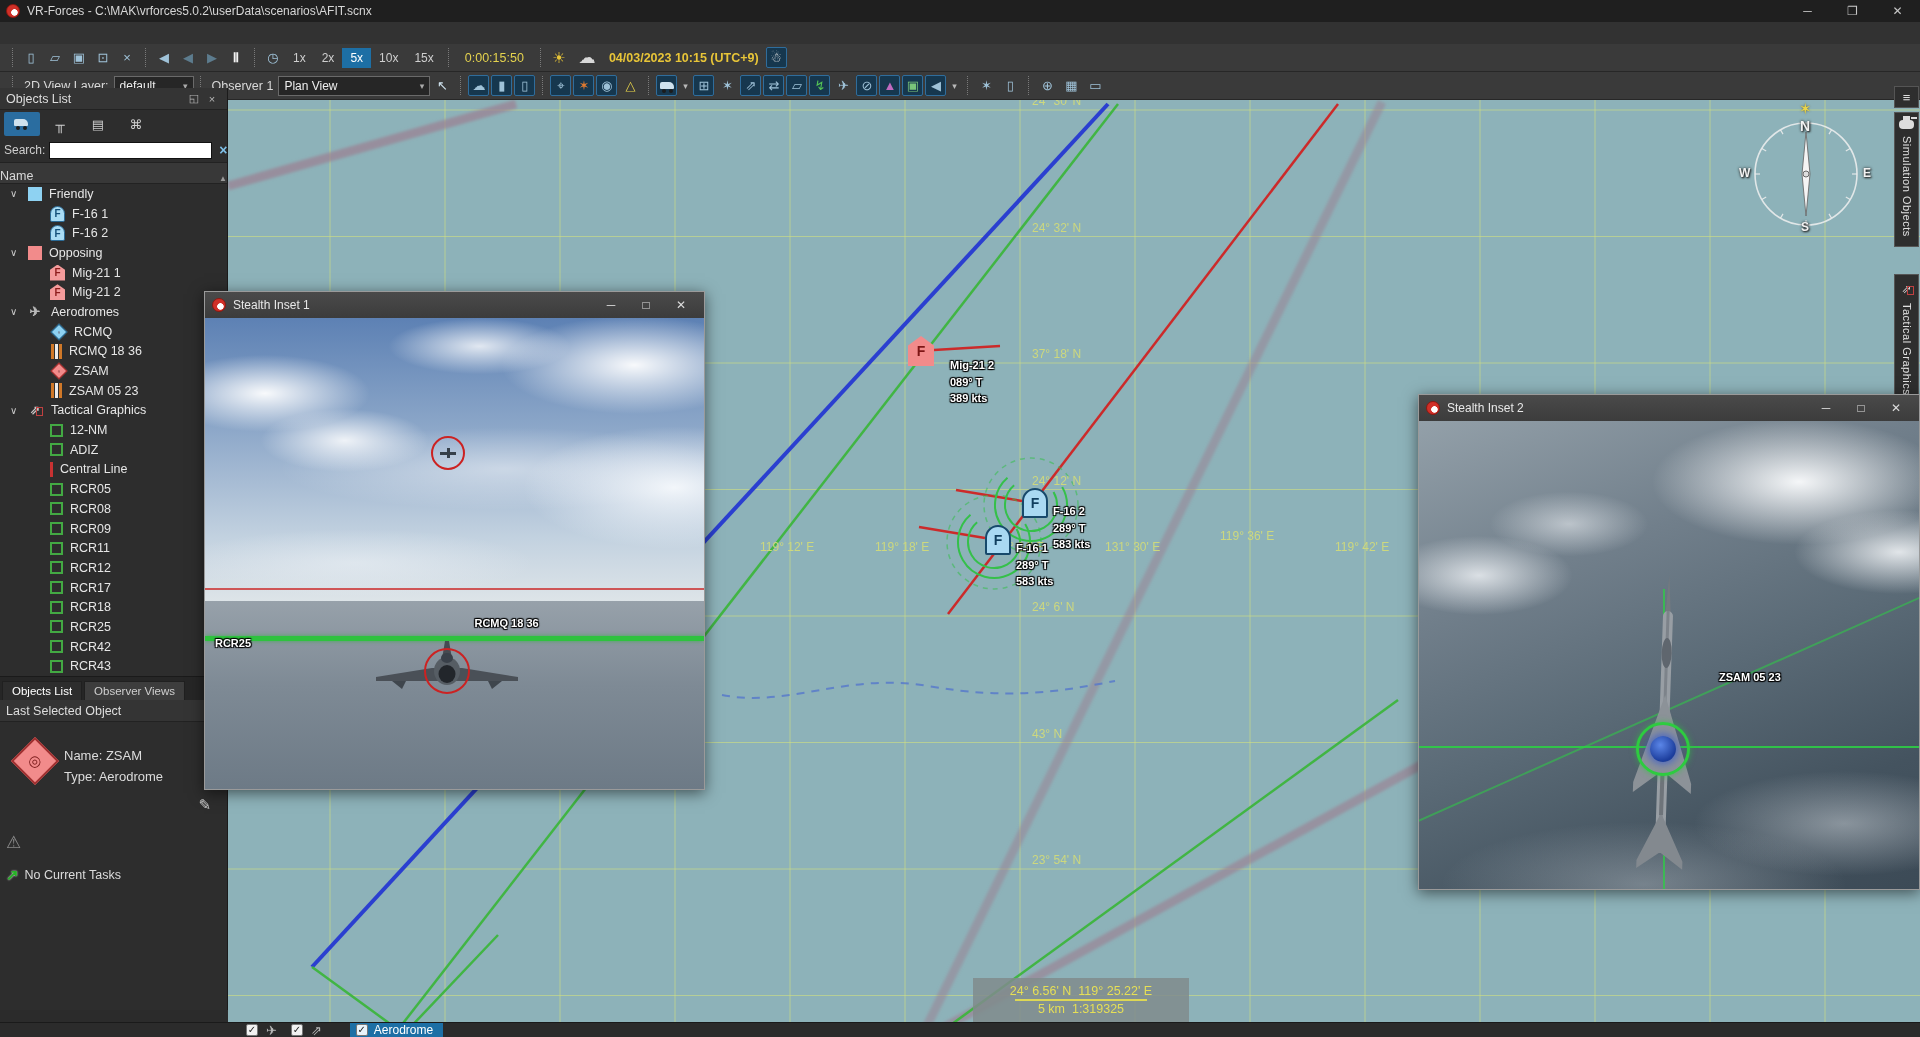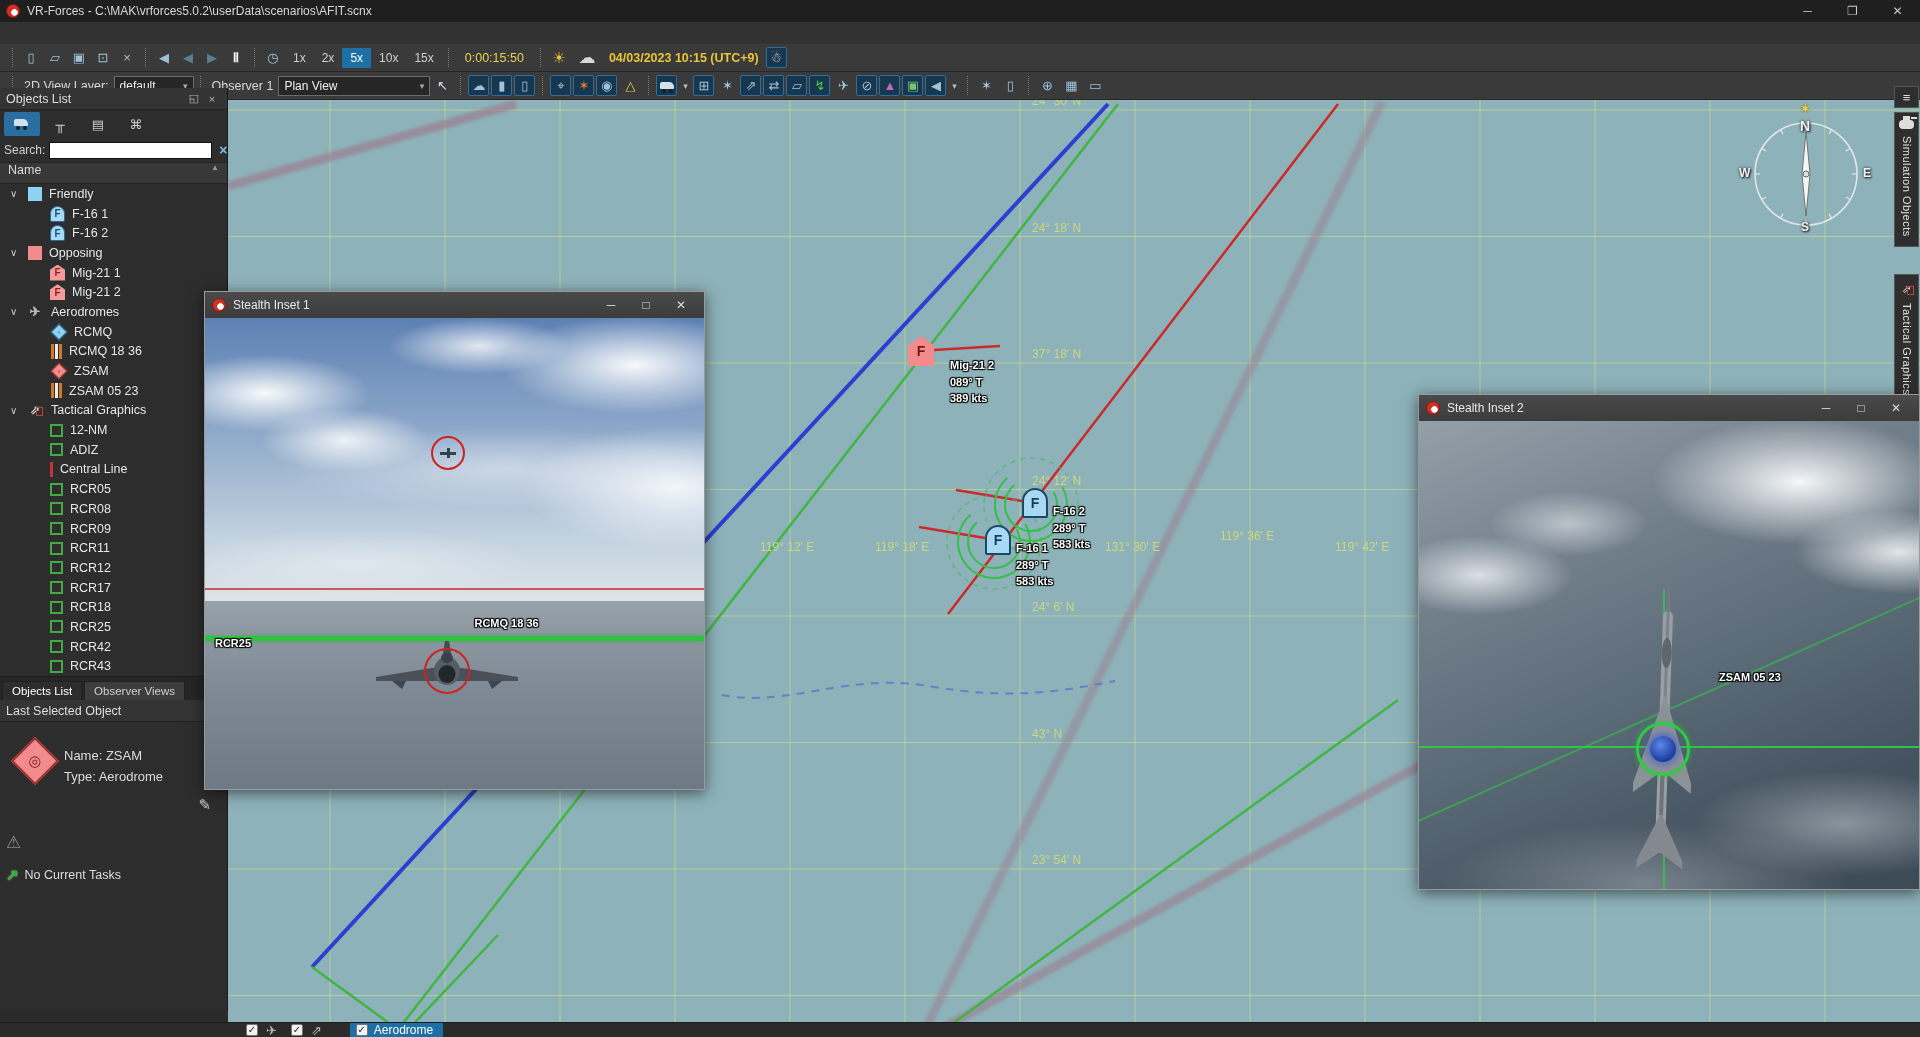--- a/index.html
+++ b/index.html
@@ -50,21 +50,21 @@
   #panel-tools { height:28px; display:flex; align-items:center; gap:2px; padding:2px 4px; flex:none; }
   .ptool { width:36px; height:24px; display:flex; align-items:center; justify-content:center;
            color:#cfcfcf; font-size:13px; position:relative; border-radius:2px; }
   .ptool.active { background:#2a6da0; }
   .ptool.ic-css-car::before { left:10px; top:7px; } .ptool.ic-css-car::after { left:12px; top:14px; }
   #searchrow { height:24px; display:flex; align-items:center; padding:0 4px; gap:4px; flex:none; }
   #searchrow label { color:#cfcfcf; font-size:12px; flex:none; }
   #searchrow input { flex:1; height:17px; background:#fff; border:1px solid #111; font-size:12px; padding:0 3px; }
   #searchrow .clr { color:#7fc0e8; font-size:14px; font-weight:bold; flex:none; width:14px; text-align:center; }
   #namehead { height:22px; background:#383838; border-top:1px solid #222; border-bottom:1px solid #222;
-              color:#d8d8d8; font-size:12.5px; display:flex; align-items:flex-start; padding:0 8px; flex:none; }
+              color:#d8d8d8; font-size:12.5px; display:flex; align-items:flex-end; padding:0 0; flex:none; }
   #namehead .sort { margin-left:auto; font-size:8px; color:#999; }
   #tree { flex:none; height:492px; overflow:hidden; }
   .trow { display:flex; align-items:center; height:19.7px; font-size:12.5px; color:#e6e6e6; padding-left:10px; }
   .trow.lv1 { padding-left:50px; }
   .chev { width:16px; color:#c8c8c8; font-size:10px; flex:none; }
   .ti { width:18px; height:16px; margin-right:7px; display:flex; align-items:center; justify-content:center;
         font-size:10px; font-weight:bold; flex:none; position:relative; }
   .ti-group-friendly { background:#8ed2f2; width:14px; height:14px; margin-left:2px; }
   .ti-group-opposing { background:#f28b8b; width:14px; height:14px; margin-left:2px; }
   .ti-group-aero { color:#b9b9b9; font-size:13px; }
@@ -499,21 +499,21 @@
           <circle cx="803" cy="405" r="26" fill="none" stroke="#35c04a" stroke-width="2" pathLength="100" stroke-dasharray="72 28" transform="rotate(-30 803 405)"></circle>
           <circle cx="803" cy="405" r="36" fill="none" stroke="#35c04a" stroke-width="2" pathLength="100" stroke-dasharray="72 28" transform="rotate(-30 803 405)"></circle>
           <circle cx="803" cy="405" r="47" fill="none" stroke="#35c04a" stroke-width="1.5" stroke-dasharray="5 5" stroke-opacity=".55"></circle>
           <circle cx="766" cy="442" r="26" fill="none" stroke="#35c04a" stroke-width="2" pathLength="100" stroke-dasharray="72 28" transform="rotate(-30 766 442)"></circle>
           <circle cx="766" cy="442" r="36" fill="none" stroke="#35c04a" stroke-width="2" pathLength="100" stroke-dasharray="72 28" transform="rotate(-30 766 442)"></circle>
           <circle cx="766" cy="442" r="47" fill="none" stroke="#35c04a" stroke-width="1.5" stroke-dasharray="5 5" stroke-opacity=".55"></circle>
         </svg>
       </div>
     <div id="gridlabels">
         <span class="gridlab" style="left: 804px; top: -6px;">24° 30' N</span>
-        <span class="gridlab" style="left: 804px; top: 120.5px;">24° 18' N</span>
+        <span class="gridlab" style="left: 804px; top: 120.5px;">24° 32' N</span>
         <span class="gridlab" style="left: 804px; top: 247px;">37° 18' N</span>
         <span class="gridlab" style="left: 804px; top: 373.5px;">24° 12' N</span>
         <span class="gridlab" style="left: 804px; top: 500px;">24° 6' N</span>
         <span class="gridlab" style="left: 804px; top: 626.5px;">43° N</span>
         <span class="gridlab" style="left: 804px; top: 753px;">23° 54' N</span>
         <span class="gridlab" style="left: 532px; top: 440px;">119° 12' E</span>
         <span class="gridlab" style="left: 647px; top: 440px;">119° 18' E</span>
         <span class="gridlab" style="left: 762px; top: 440px;">119° 24' E</span>
         <span class="gridlab" style="left: 877px; top: 440px;">131° 30' E</span>
         <span class="gridlab" style="left: 992px; top: 429px;">119° 36' E</span>
@@ -556,20 +556,25 @@
           <circle cx="65" cy="72" r="3" fill="#ddd" stroke="#555"></circle>
         </g>
       </svg>
       <span class="star">✶</span>
       <span class="pt" style="left:59px;top:16px;font-size:14px">N</span>
       <span class="pt" style="left:122px;top:64px;font-size:12px">E</span>
       <span class="pt" style="left:60px;top:118px;font-size:12px">S</span>
       <span class="pt" style="left:-2px;top:64px;font-size:12px">W</span>
     </div>
 
+    <div id="readout">
+      <span class="rl">24° 6.56' N  119° 25.22' E</span>
+      <span class="bar"></span>
+      <span class="rl">5 km  1:319325</span>
+    </div>
   </div>
 
   <div class="side-menu-btn">≡</div>
   <div id="sidetabs"></div>
 
   <div id="statusbar">
     <span id="sbtoggles" style="display: inline-flex; align-items: center;">
         <span class="cb">✓</span>
         <span class="sb-ic">✈</span>
         <span class="cb">✓</span>

